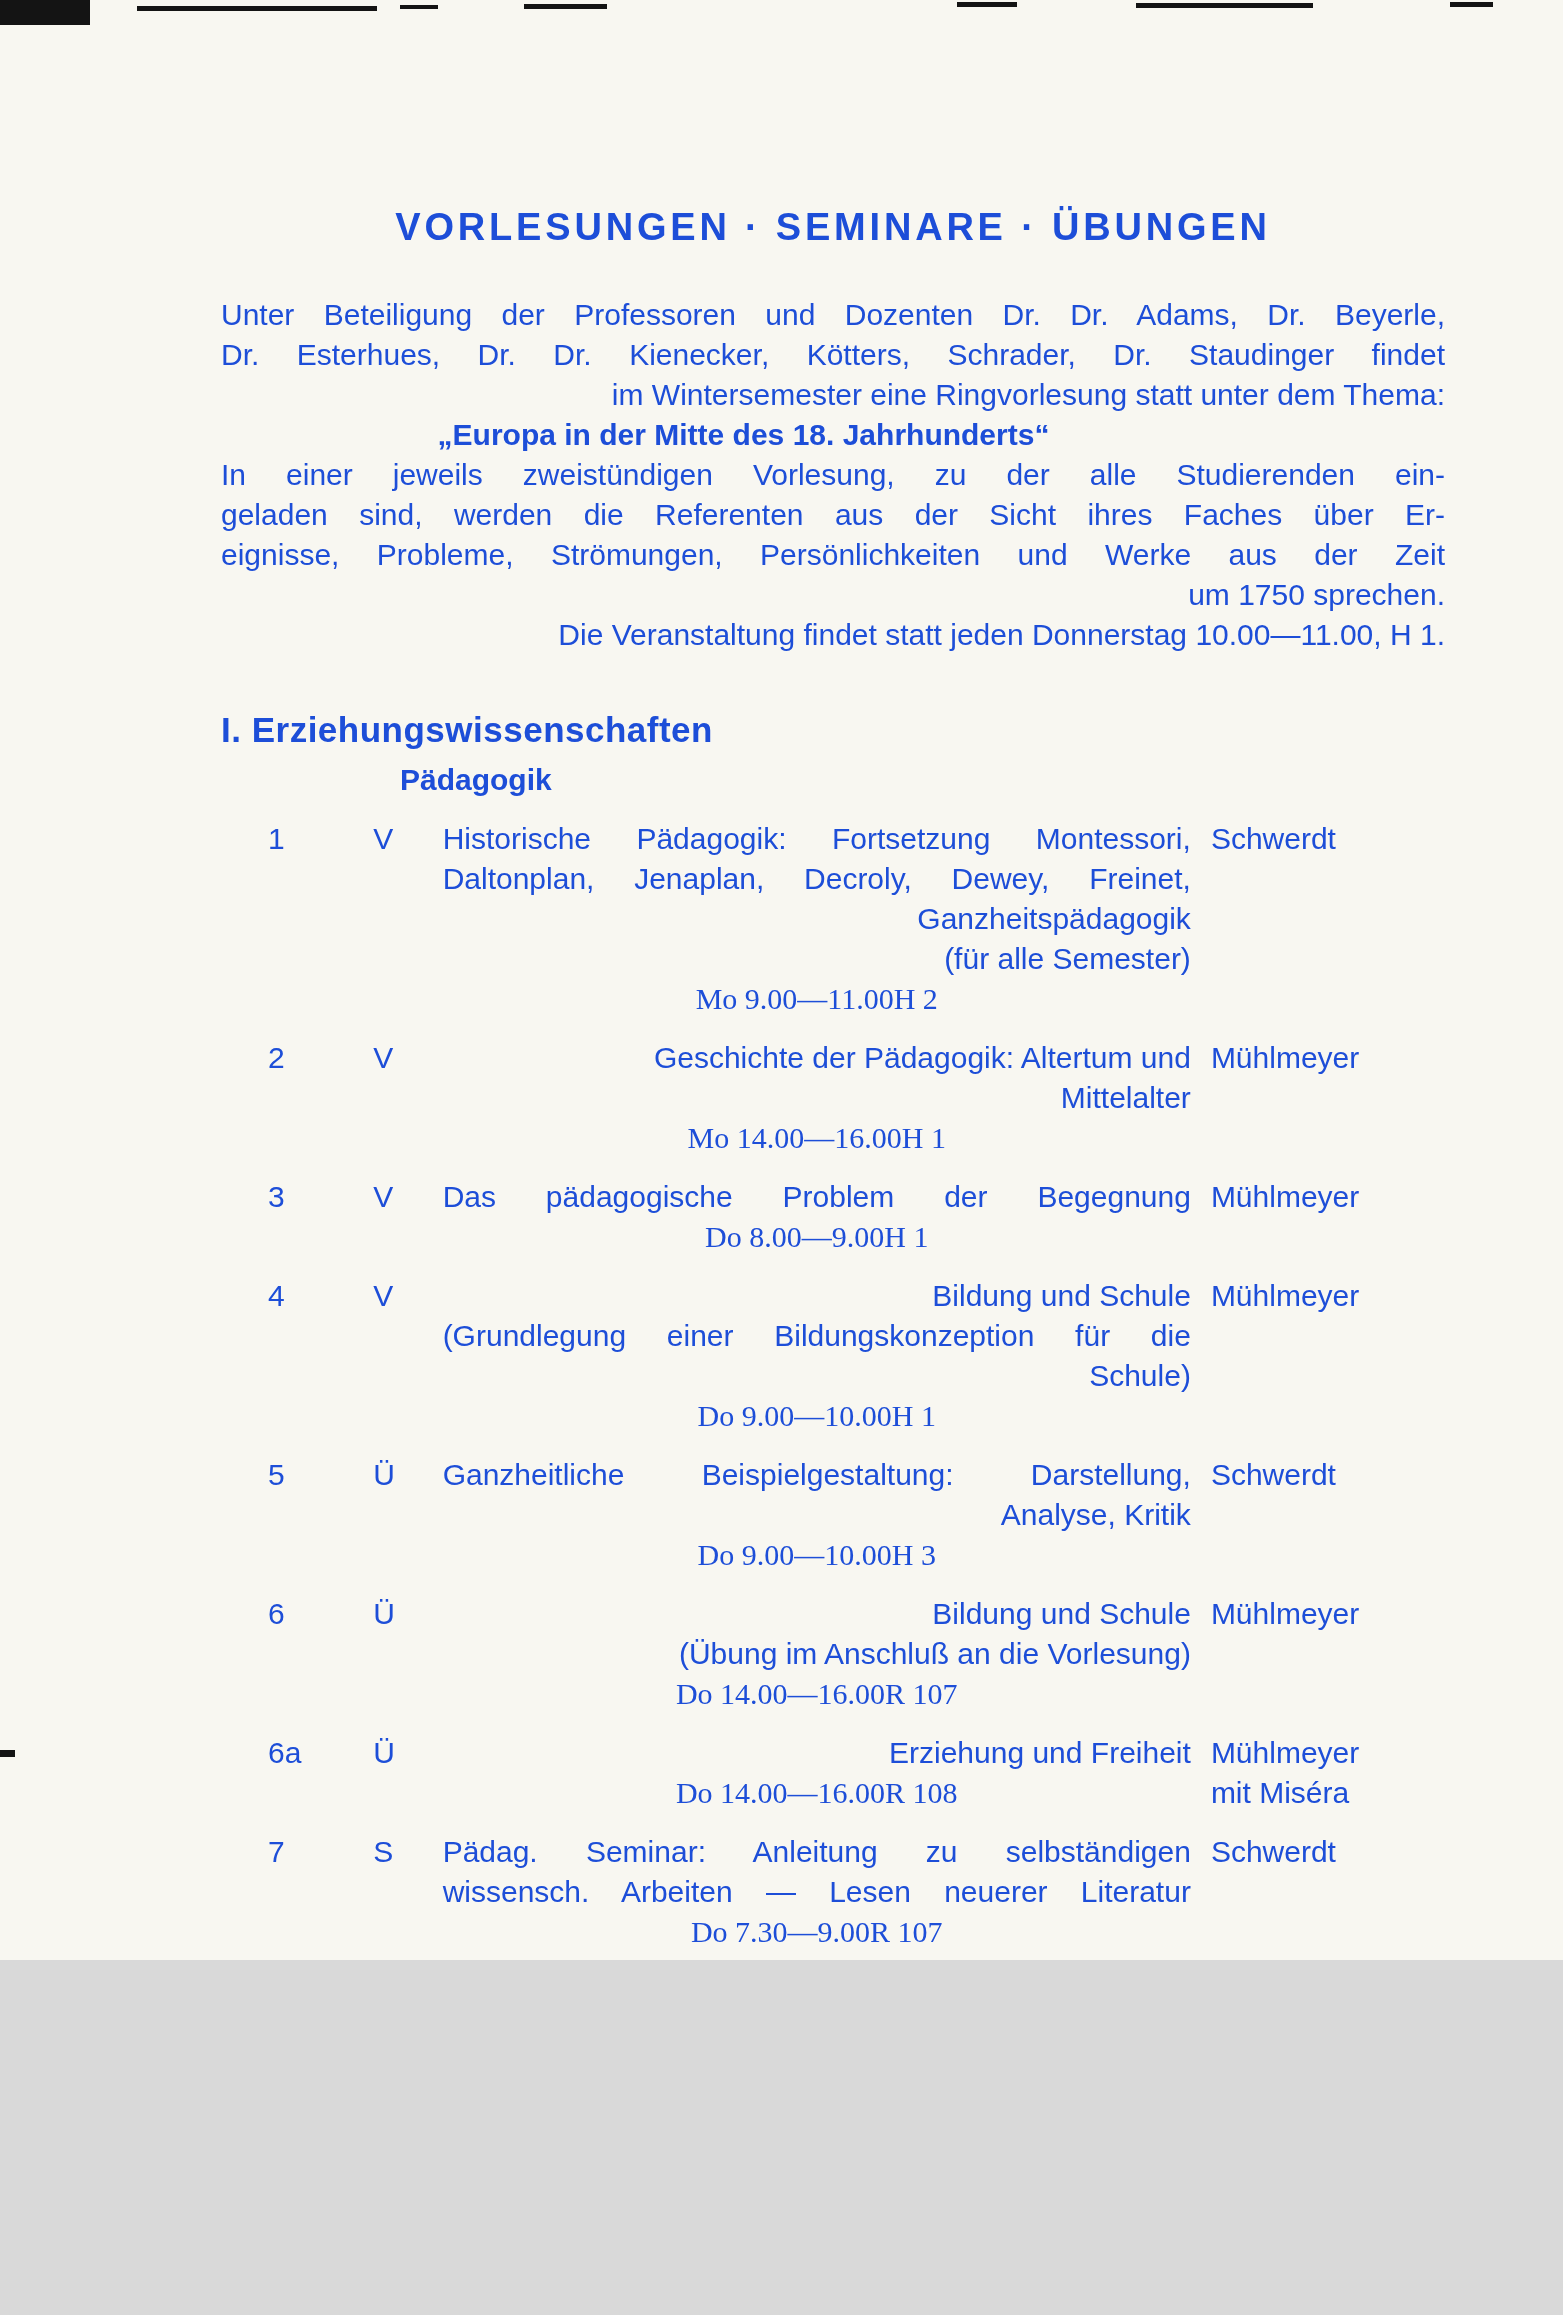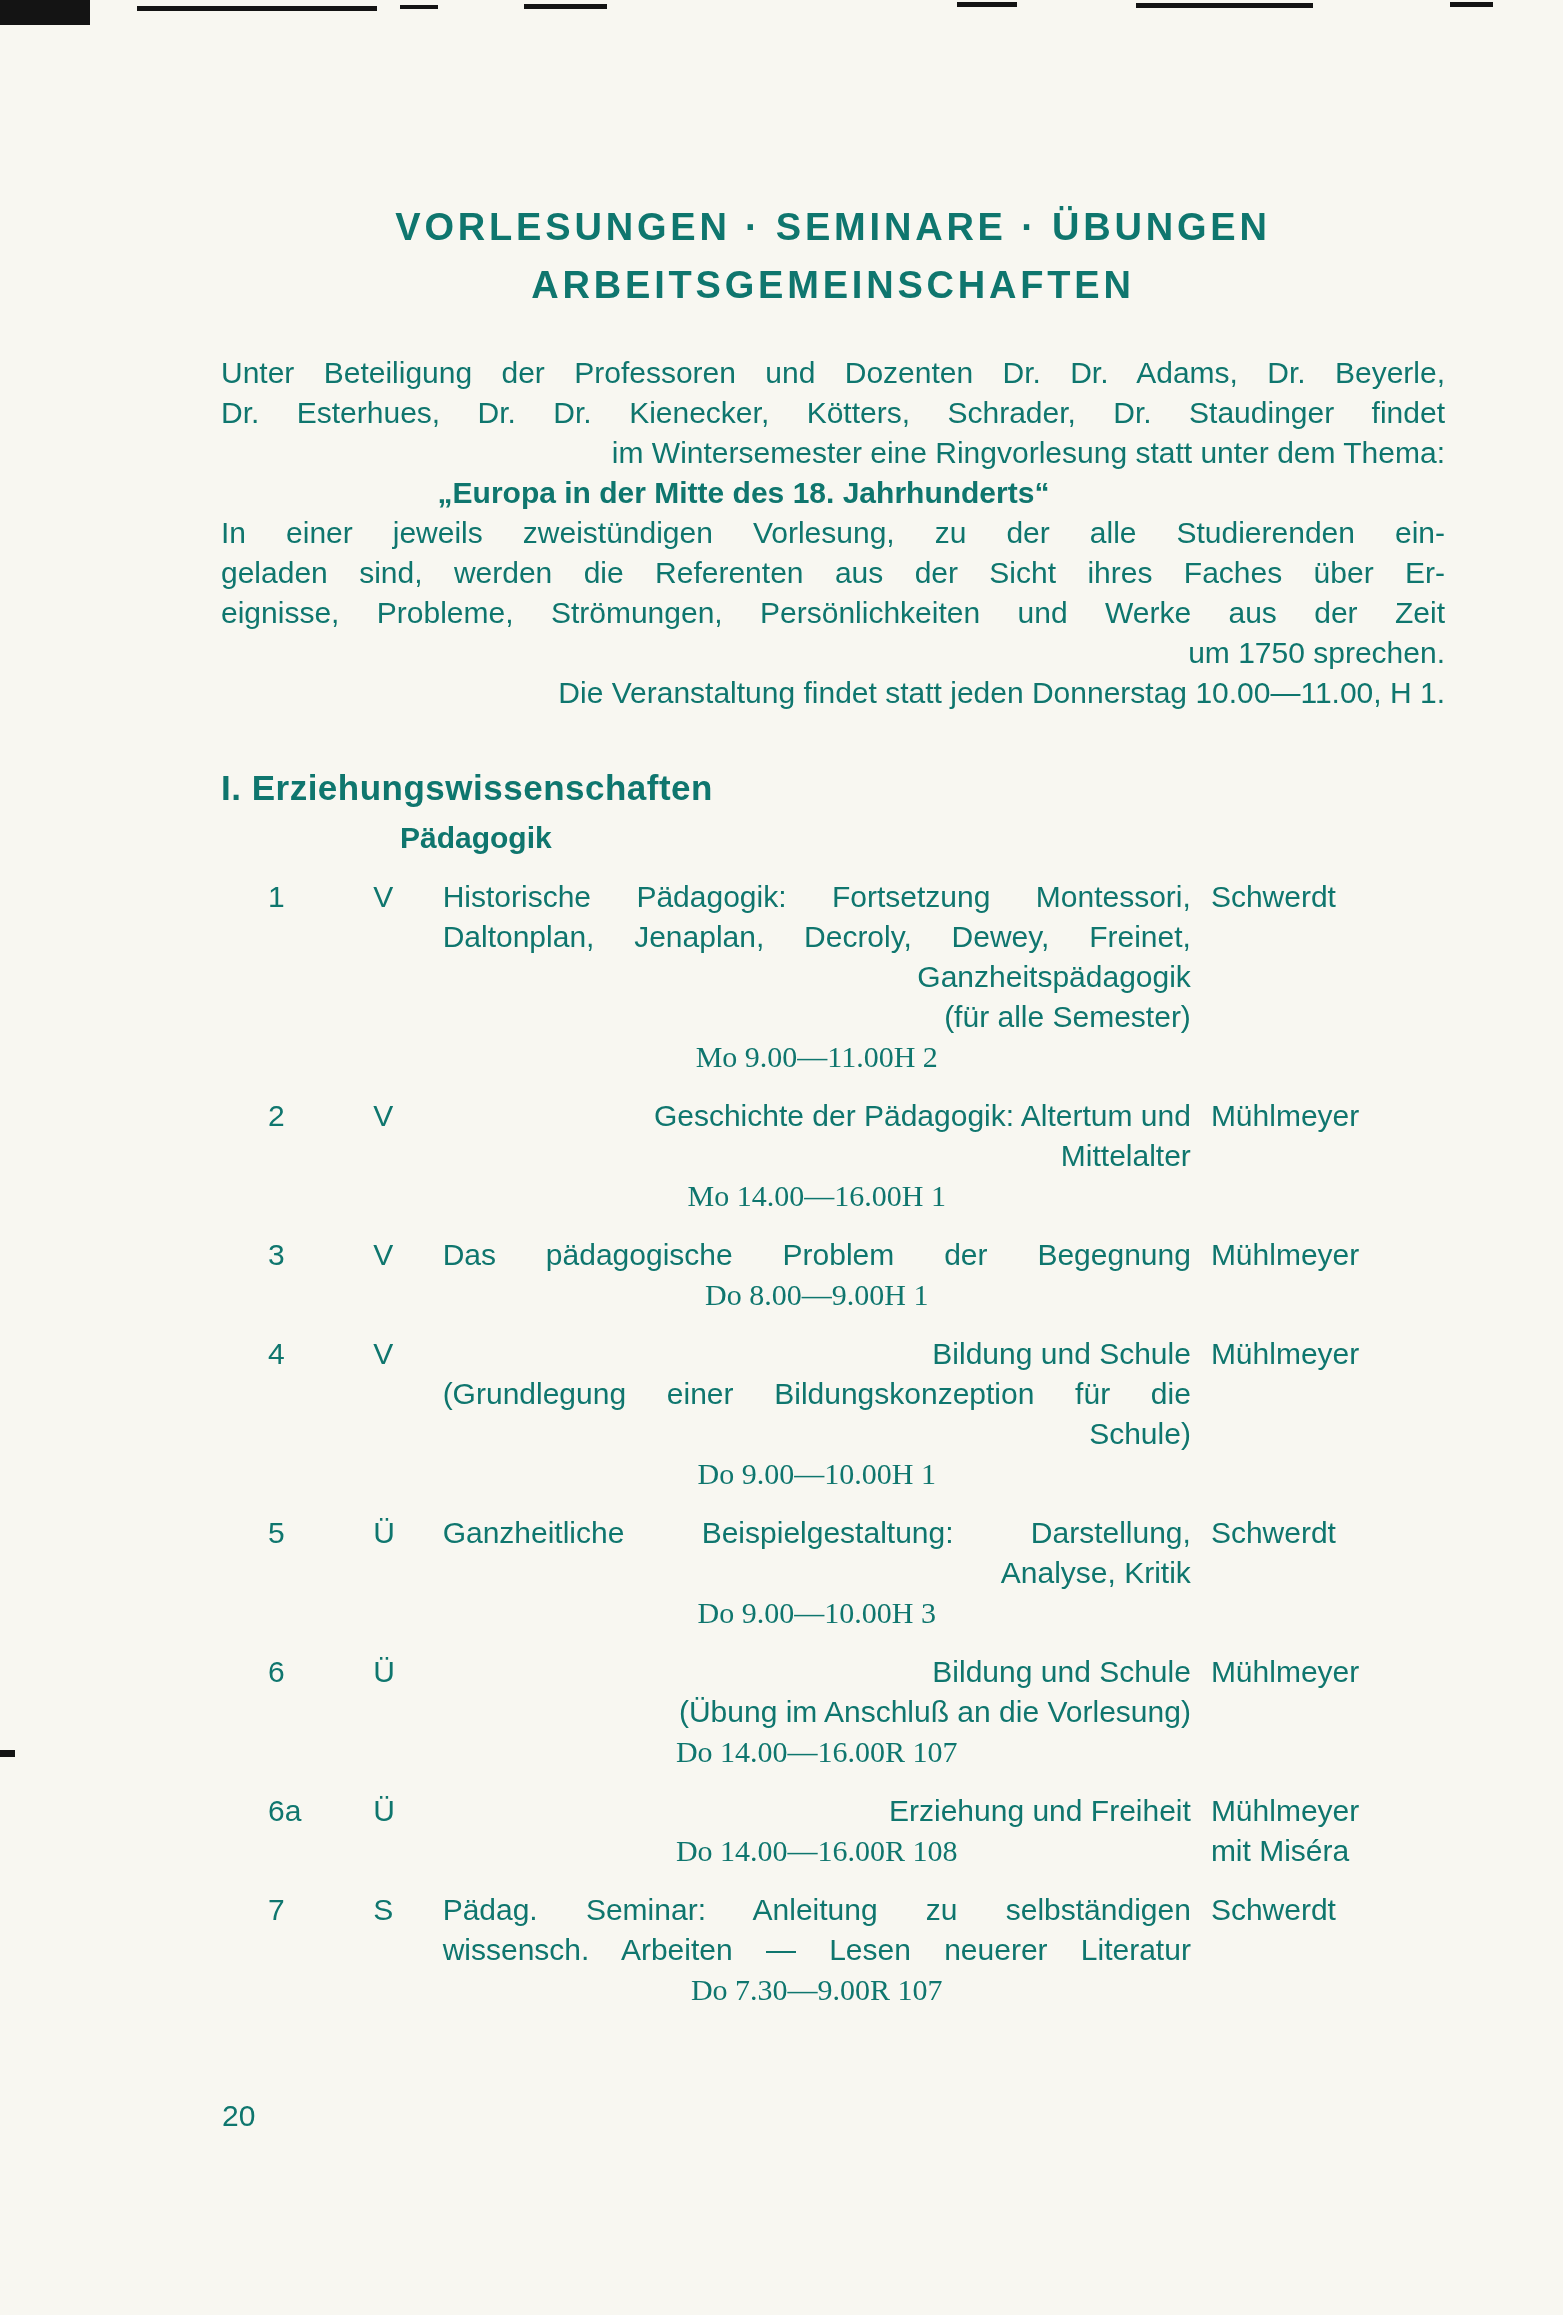--- a/index.html
+++ b/index.html
@@ -4,23 +4,23 @@
 <style>
   html, body { margin: 0; padding: 0; }
   body {
     width: 1563px;
     background: #d9d9d9;
     font-family: "Liberation Sans", "DejaVu Sans", sans-serif;
   }
   .page {
     position: relative;
     width: 1563px;
-    height: 2315px;
+    height: 1960px;
     background: #f8f7f1;
-    color: #0f766e;
+    color: #1d4ed8;
     font-size: 30px;
     line-height: 40px;
     overflow: hidden;
   }
   .artifact { position: absolute; background: #141414; }
   .a1 { left: 0;      top: 0;      width: 90px;  height: 24.5px; }
   .a2 { left: 137px;  top: 5.6px;    width: 240px; height: 5.6px; }
   .a3 { left: 400px;  top: 4.7px;    width: 38px;  height: 4.7px; }
   .a4 { left: 524px;  top: 3.8px;    width: 83px;  height: 5.6px; }
   .a5 { left: 957px; top: 1.9px;    width: 60px;  height: 4.7px; }
@@ -79,21 +79,20 @@
   <div class="artifact a4"></div>
   <div class="artifact a5"></div>
   <div class="artifact a6"></div>
   <div class="artifact a7"></div>
   <div class="artifact a8"></div>
 
   <div class="content">
 
     <div class="doc-title">
       <div>VORLESUNGEN · SEMINARE · ÜBUNGEN</div>
-      <div>ARBEITSGEMEINSCHAFTEN</div>
     </div>
 
     <div class="intro">
         <div class="tline stretch">Unter Beteiligung der Professoren und Dozenten Dr. Dr. Adams, Dr. Beyerle,</div>
         <div class="tline stretch">Dr. Esterhues, Dr. Dr. Kienecker, Kötters, Schrader, Dr. Staudinger findet</div>
         <div class="tline">im Wintersemester eine Ringvorlesung statt unter dem Thema:</div>
         <div class="tline bold center">„Europa in der Mitte des 18. Jahrhunderts“</div>
         <div class="tline stretch">In einer jeweils zweistündigen Vorlesung, zu der alle Studierenden ein-</div>
         <div class="tline stretch">geladen sind, werden die Referenten aus der Sicht ihres Faches über Er-</div>
         <div class="tline stretch">eignisse, Probleme, Strömungen, Persönlichkeiten und Werke aus der Zeit</div>

